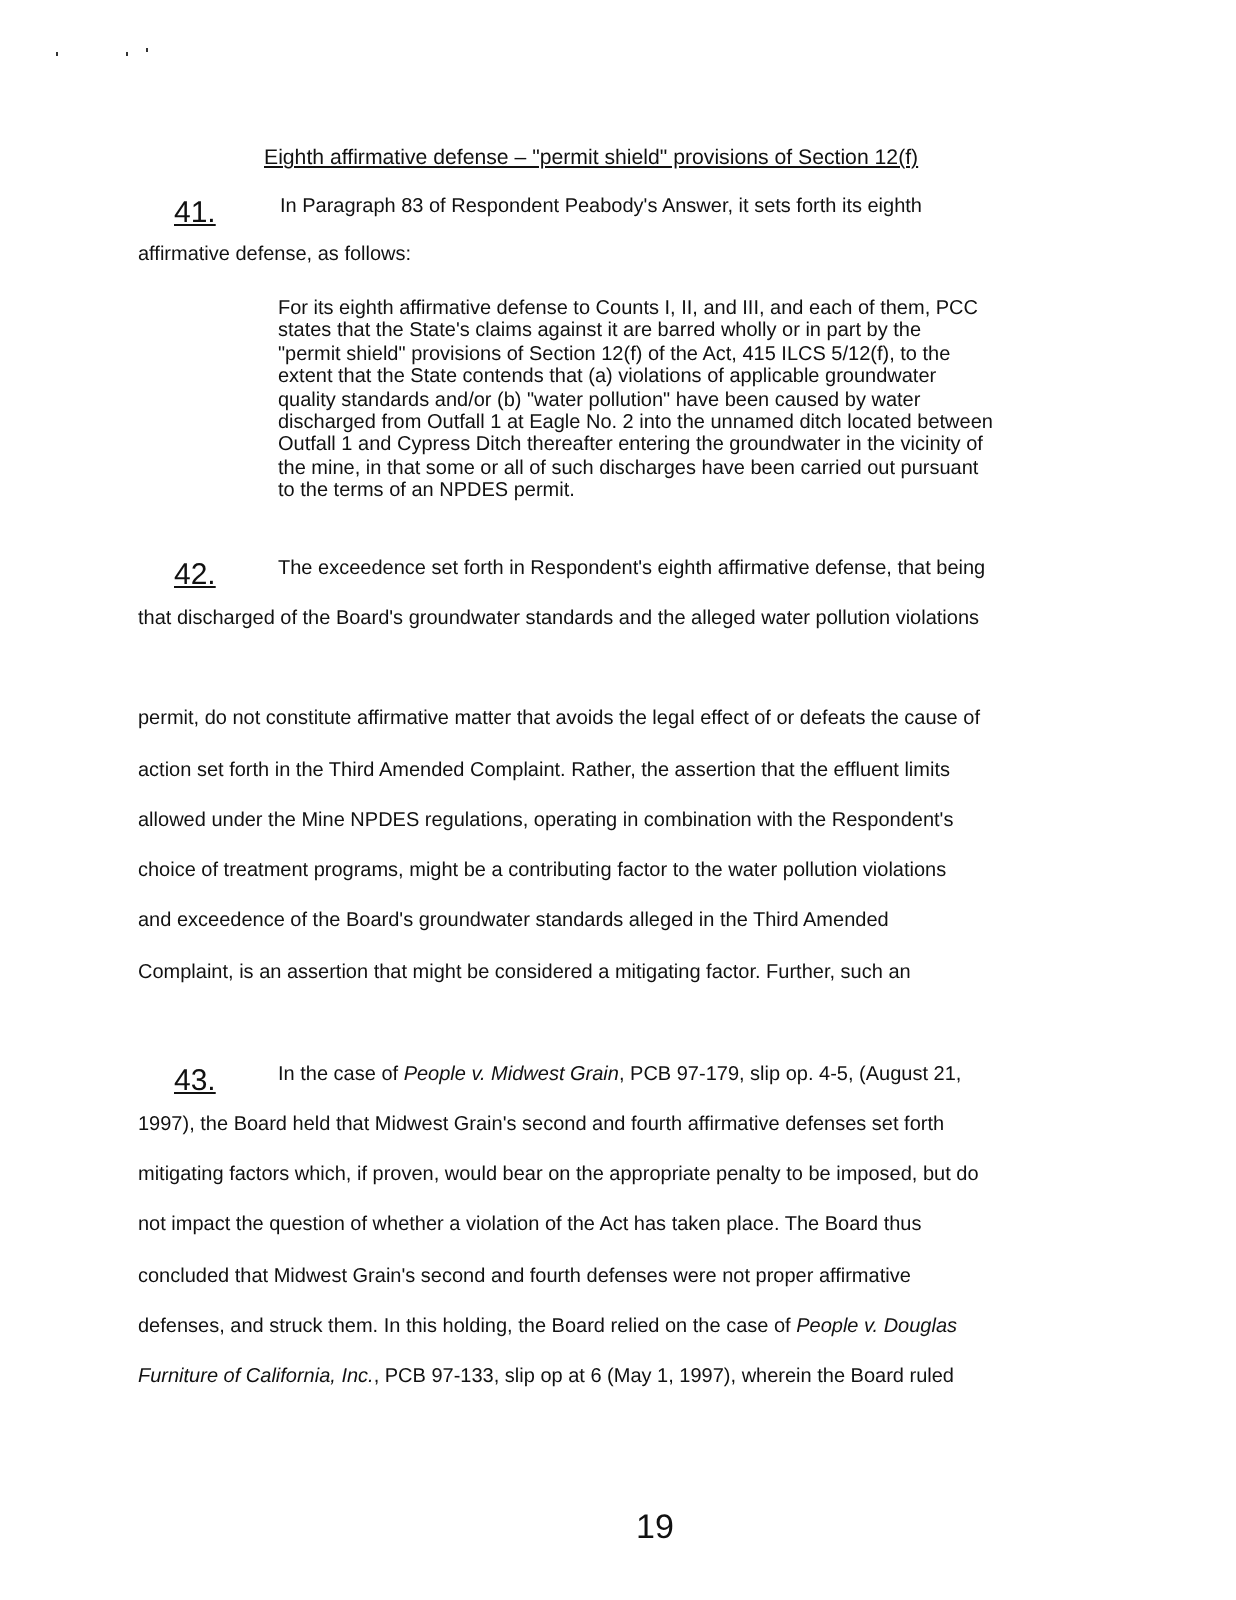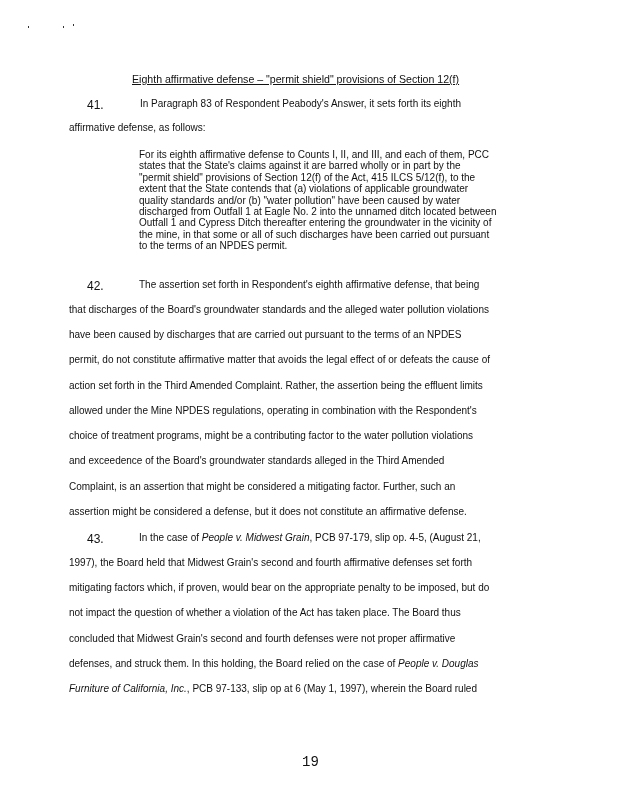--- a/index.html
+++ b/index.html
@@ -3,25 +3,25 @@
 <meta charset="utf-8">
 <style>
   html, body { margin: 0; padding: 0; background: #fff; }
   body { width: 618px; height: 800px; position: relative; overflow: hidden;
          font-family: "Liberation Sans", sans-serif; color: #111; }
   .page { position: absolute; left: 0; top: 0; width: 618px; height: 800px; }
   .mark { position: absolute; width: 1px; height: 2px; background: #333; }
   .heading { position: absolute; left: 132px; top: 73px; font-size: 10.6px;
              text-decoration: underline; white-space: nowrap; }
   .line { position: absolute; font-size: 10px; white-space: nowrap; left: 69px; }
-  .pnum { position: absolute; font-size: 12px; left: 87px; }
+  .pnum { position: absolute; font-size: 15px; left: 87px; text-decoration: underline; }
   .quote { position: absolute; left: 139px; top: 149px; width: 395px;
            font-size: 10px; line-height: 11.4px; }
   .quote span { display: block; white-space: nowrap; }
-  .pageno { position: absolute; left: 302px; top: 754px; font-size: 14px; font-family: Liberation Mono, monospace; }
+  .pageno { position: absolute; left: 318px; top: 754px; font-size: 17px; }
   i { font-style: italic; }
 </style>
 </head>
 <body>
 
 <div class="page">
   <div class="mark" style="left:28px;top:26px"></div>
   <div class="mark" style="left:63px;top:26px"></div>
   <div class="mark" style="left:73px;top:24px"></div>
 
@@ -37,30 +37,28 @@
     <span>"permit shield" provisions of Section 12(f) of the Act, 415 ILCS 5/12(f), to the</span>
     <span>extent that the State contends that (a) violations of applicable groundwater</span>
     <span>quality standards and/or (b) "water pollution" have been caused by water</span>
     <span>discharged from Outfall 1 at Eagle No. 2 into the unnamed ditch located between</span>
     <span>Outfall 1 and Cypress Ditch thereafter entering the groundwater in the vicinity of</span>
     <span>the mine, in that some or all of such discharges have been carried out pursuant</span>
     <span>to the terms of an NPDES permit.</span>
   </div>
 
   <div class="pnum" style="top:279px">42.</div>
-  <div class="line" style="left:139px;top:279px">The assertion set forth in Respondent's eighth affirmative defense, that being</div>
-  <div class="line" style="top:304px">that discharges of the Board's groundwater standards and the alleged water pollution violations</div>
-  <div class="line" style="top:329px">have been caused by discharges that are carried out pursuant to the terms of an NPDES</div>
+  <div class="line" style="left:139px;top:279px">The exceedence set forth in Respondent's eighth affirmative defense, that being</div>
+  <div class="line" style="top:304px">that discharged of the Board's groundwater standards and the alleged water pollution violations</div>
   <div class="line" style="top:354px">permit, do not constitute affirmative matter that avoids the legal effect of or defeats the cause of</div>
-  <div class="line" style="top:380px">action set forth in the Third Amended Complaint.  Rather, the assertion being the effluent limits</div>
+  <div class="line" style="top:380px">action set forth in the Third Amended Complaint.  Rather, the assertion that the effluent limits</div>
   <div class="line" style="top:405px">allowed under the Mine NPDES regulations, operating in combination with the Respondent's</div>
   <div class="line" style="top:455px">and exceedence of the Board's groundwater standards alleged in the Third Amended</div>
   <div class="line" style="top:430px">choice of treatment programs, might be a contributing factor to the water pollution violations</div>
   <div class="line" style="top:481px">Complaint, is an assertion that might be considered a mitigating factor.  Further, such an</div>
-  <div class="line" style="top:506px">assertion might be considered a defense, but it does not constitute an affirmative defense.</div>
 
   <div class="pnum" style="top:532px">43.</div>
   <div class="line" style="left:139px;top:532px"><span>In the case of </span><i>People v. Midwest Grain</i><span>, PCB 97-179, slip op. 4-5, (August 21,</span></div>
   <div class="line" style="top:557px">1997), the Board held that Midwest Grain's second and fourth affirmative defenses set forth</div>
   <div class="line" style="top:582px">mitigating factors which, if proven, would bear on the appropriate penalty to be imposed, but do</div>
   <div class="line" style="top:607px">not impact the question of whether a violation of the Act has taken place.  The Board thus</div>
   <div class="line" style="top:633px">concluded that Midwest Grain's second and fourth defenses were not proper affirmative</div>
   <div class="line" style="top:658px"><span>defenses, and struck them. In this holding, the Board relied on the case of </span><i>People v. Douglas</i><span></span></div>
   <div class="line" style="top:683px"><span></span><i>Furniture of California, Inc.</i><span>, PCB 97-133, slip op at 6 (May 1, 1997), wherein the Board ruled</span></div>
 

